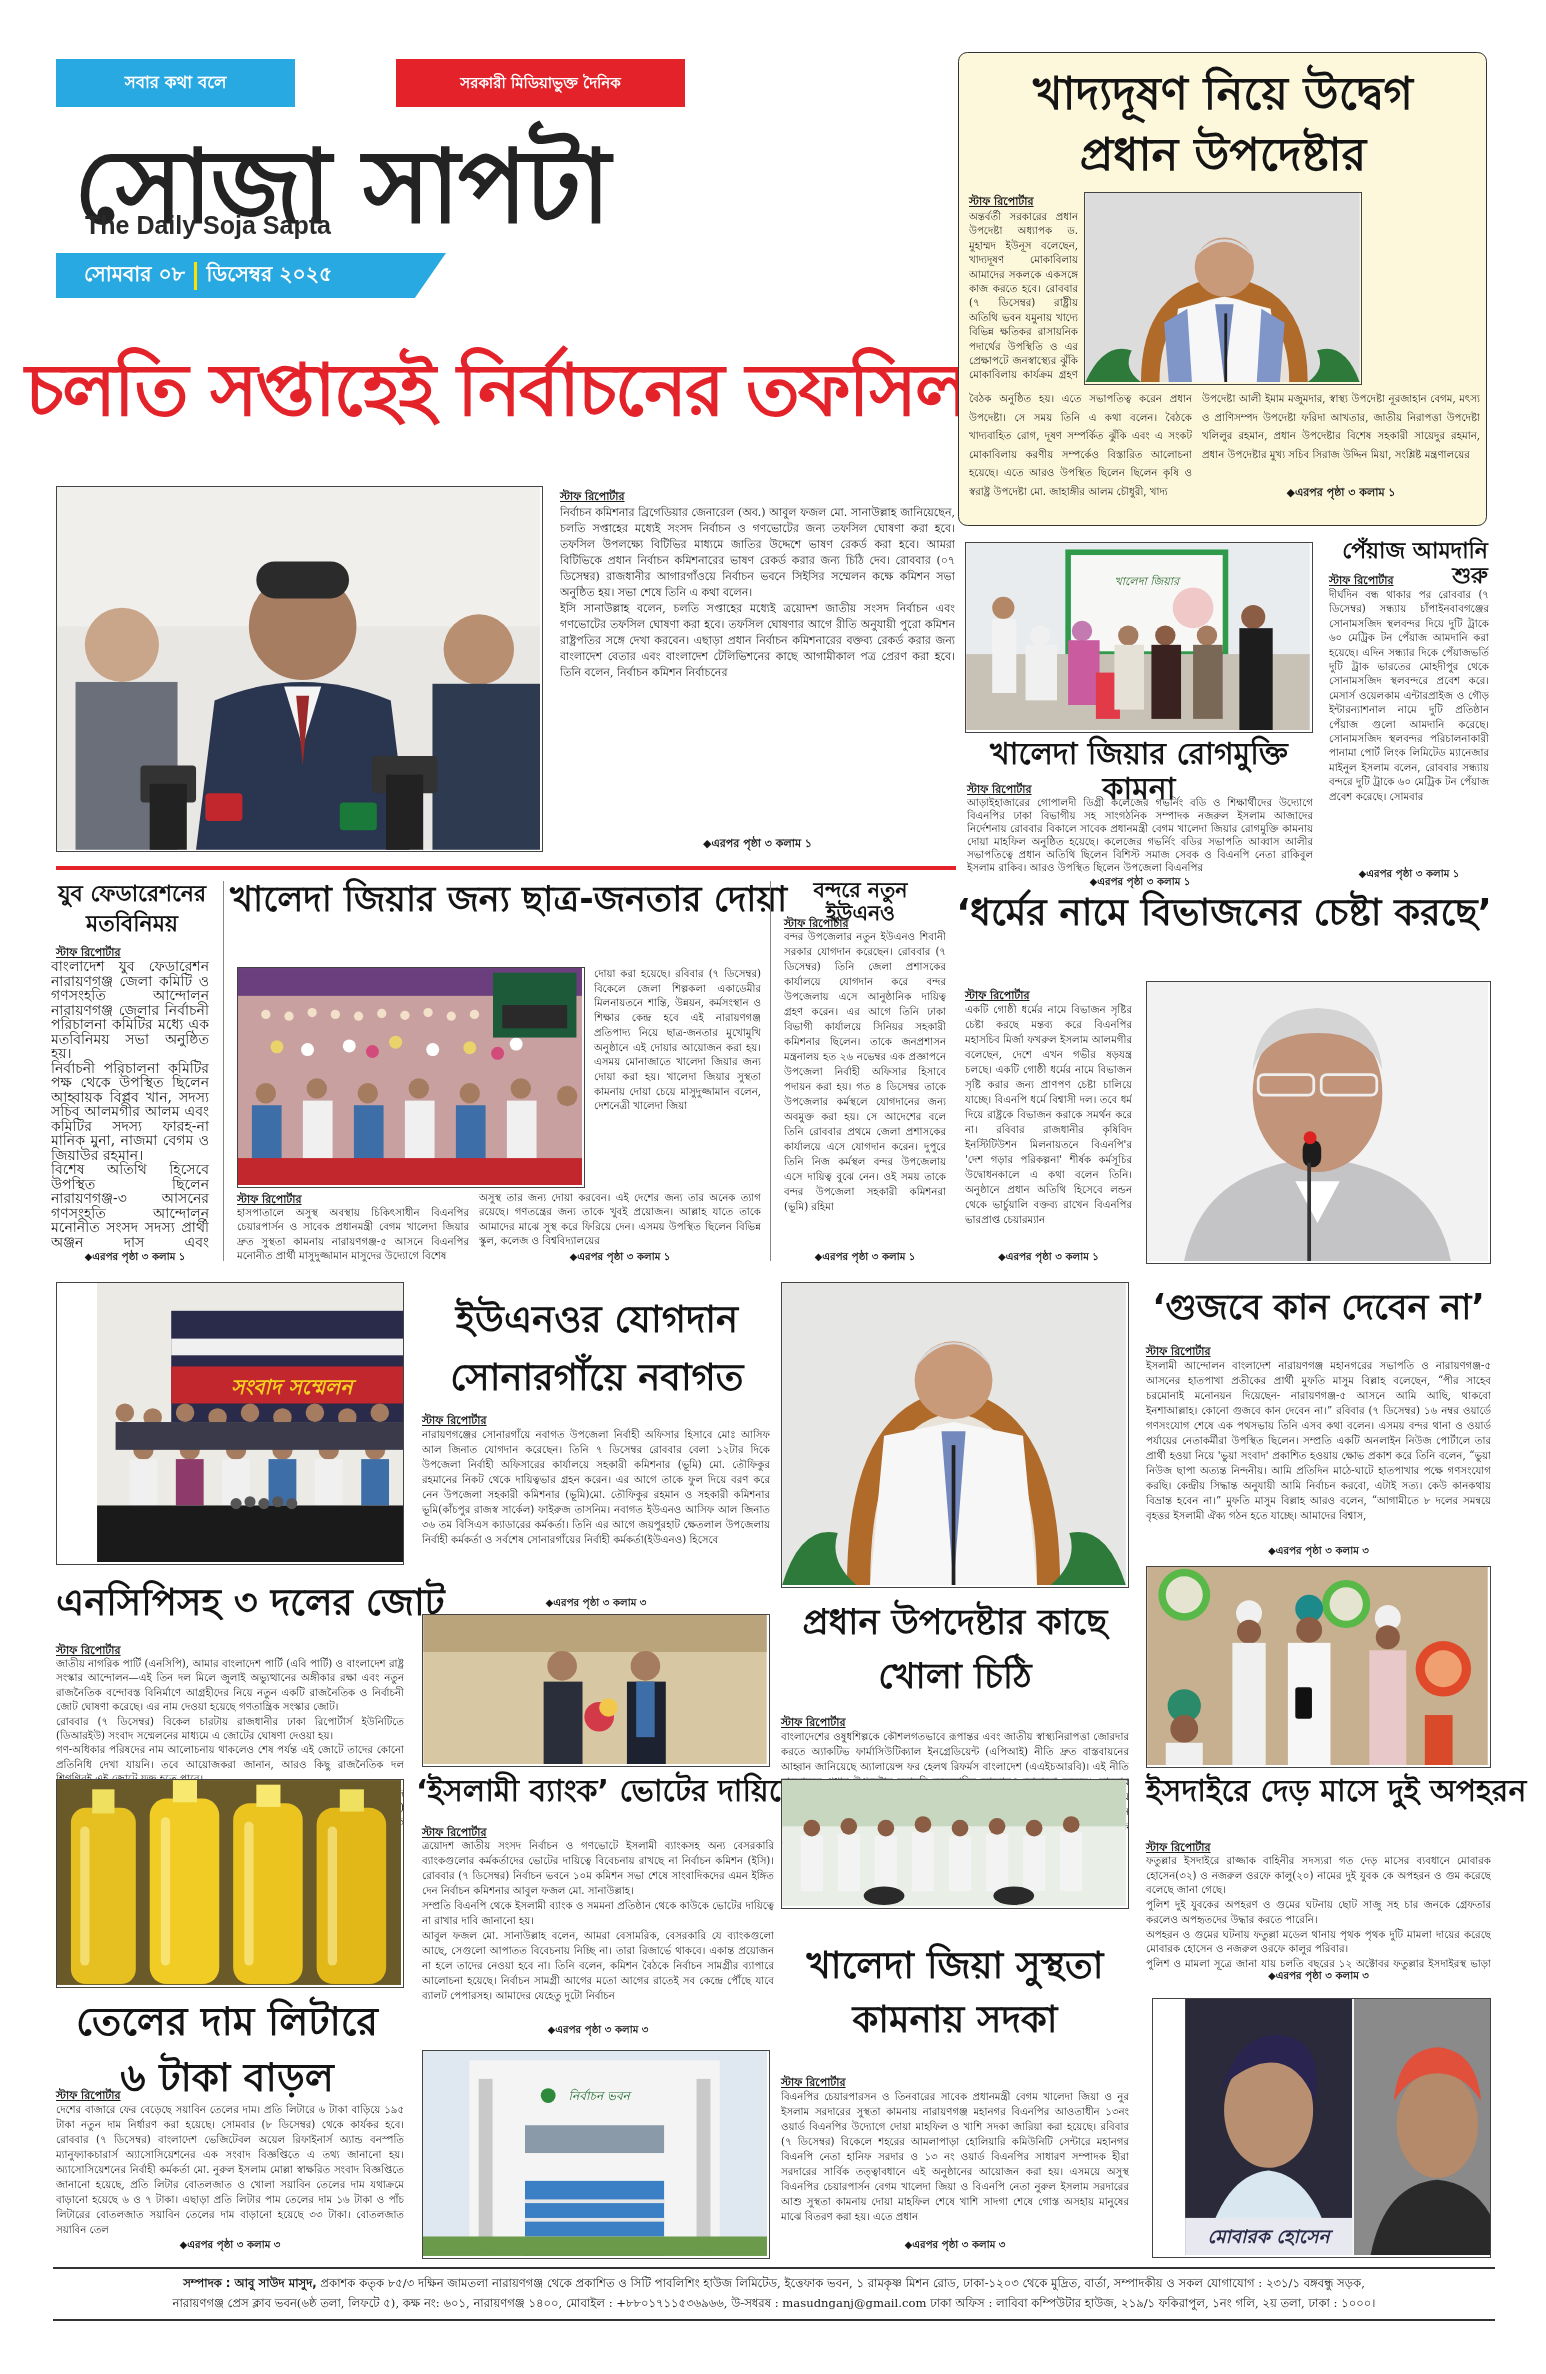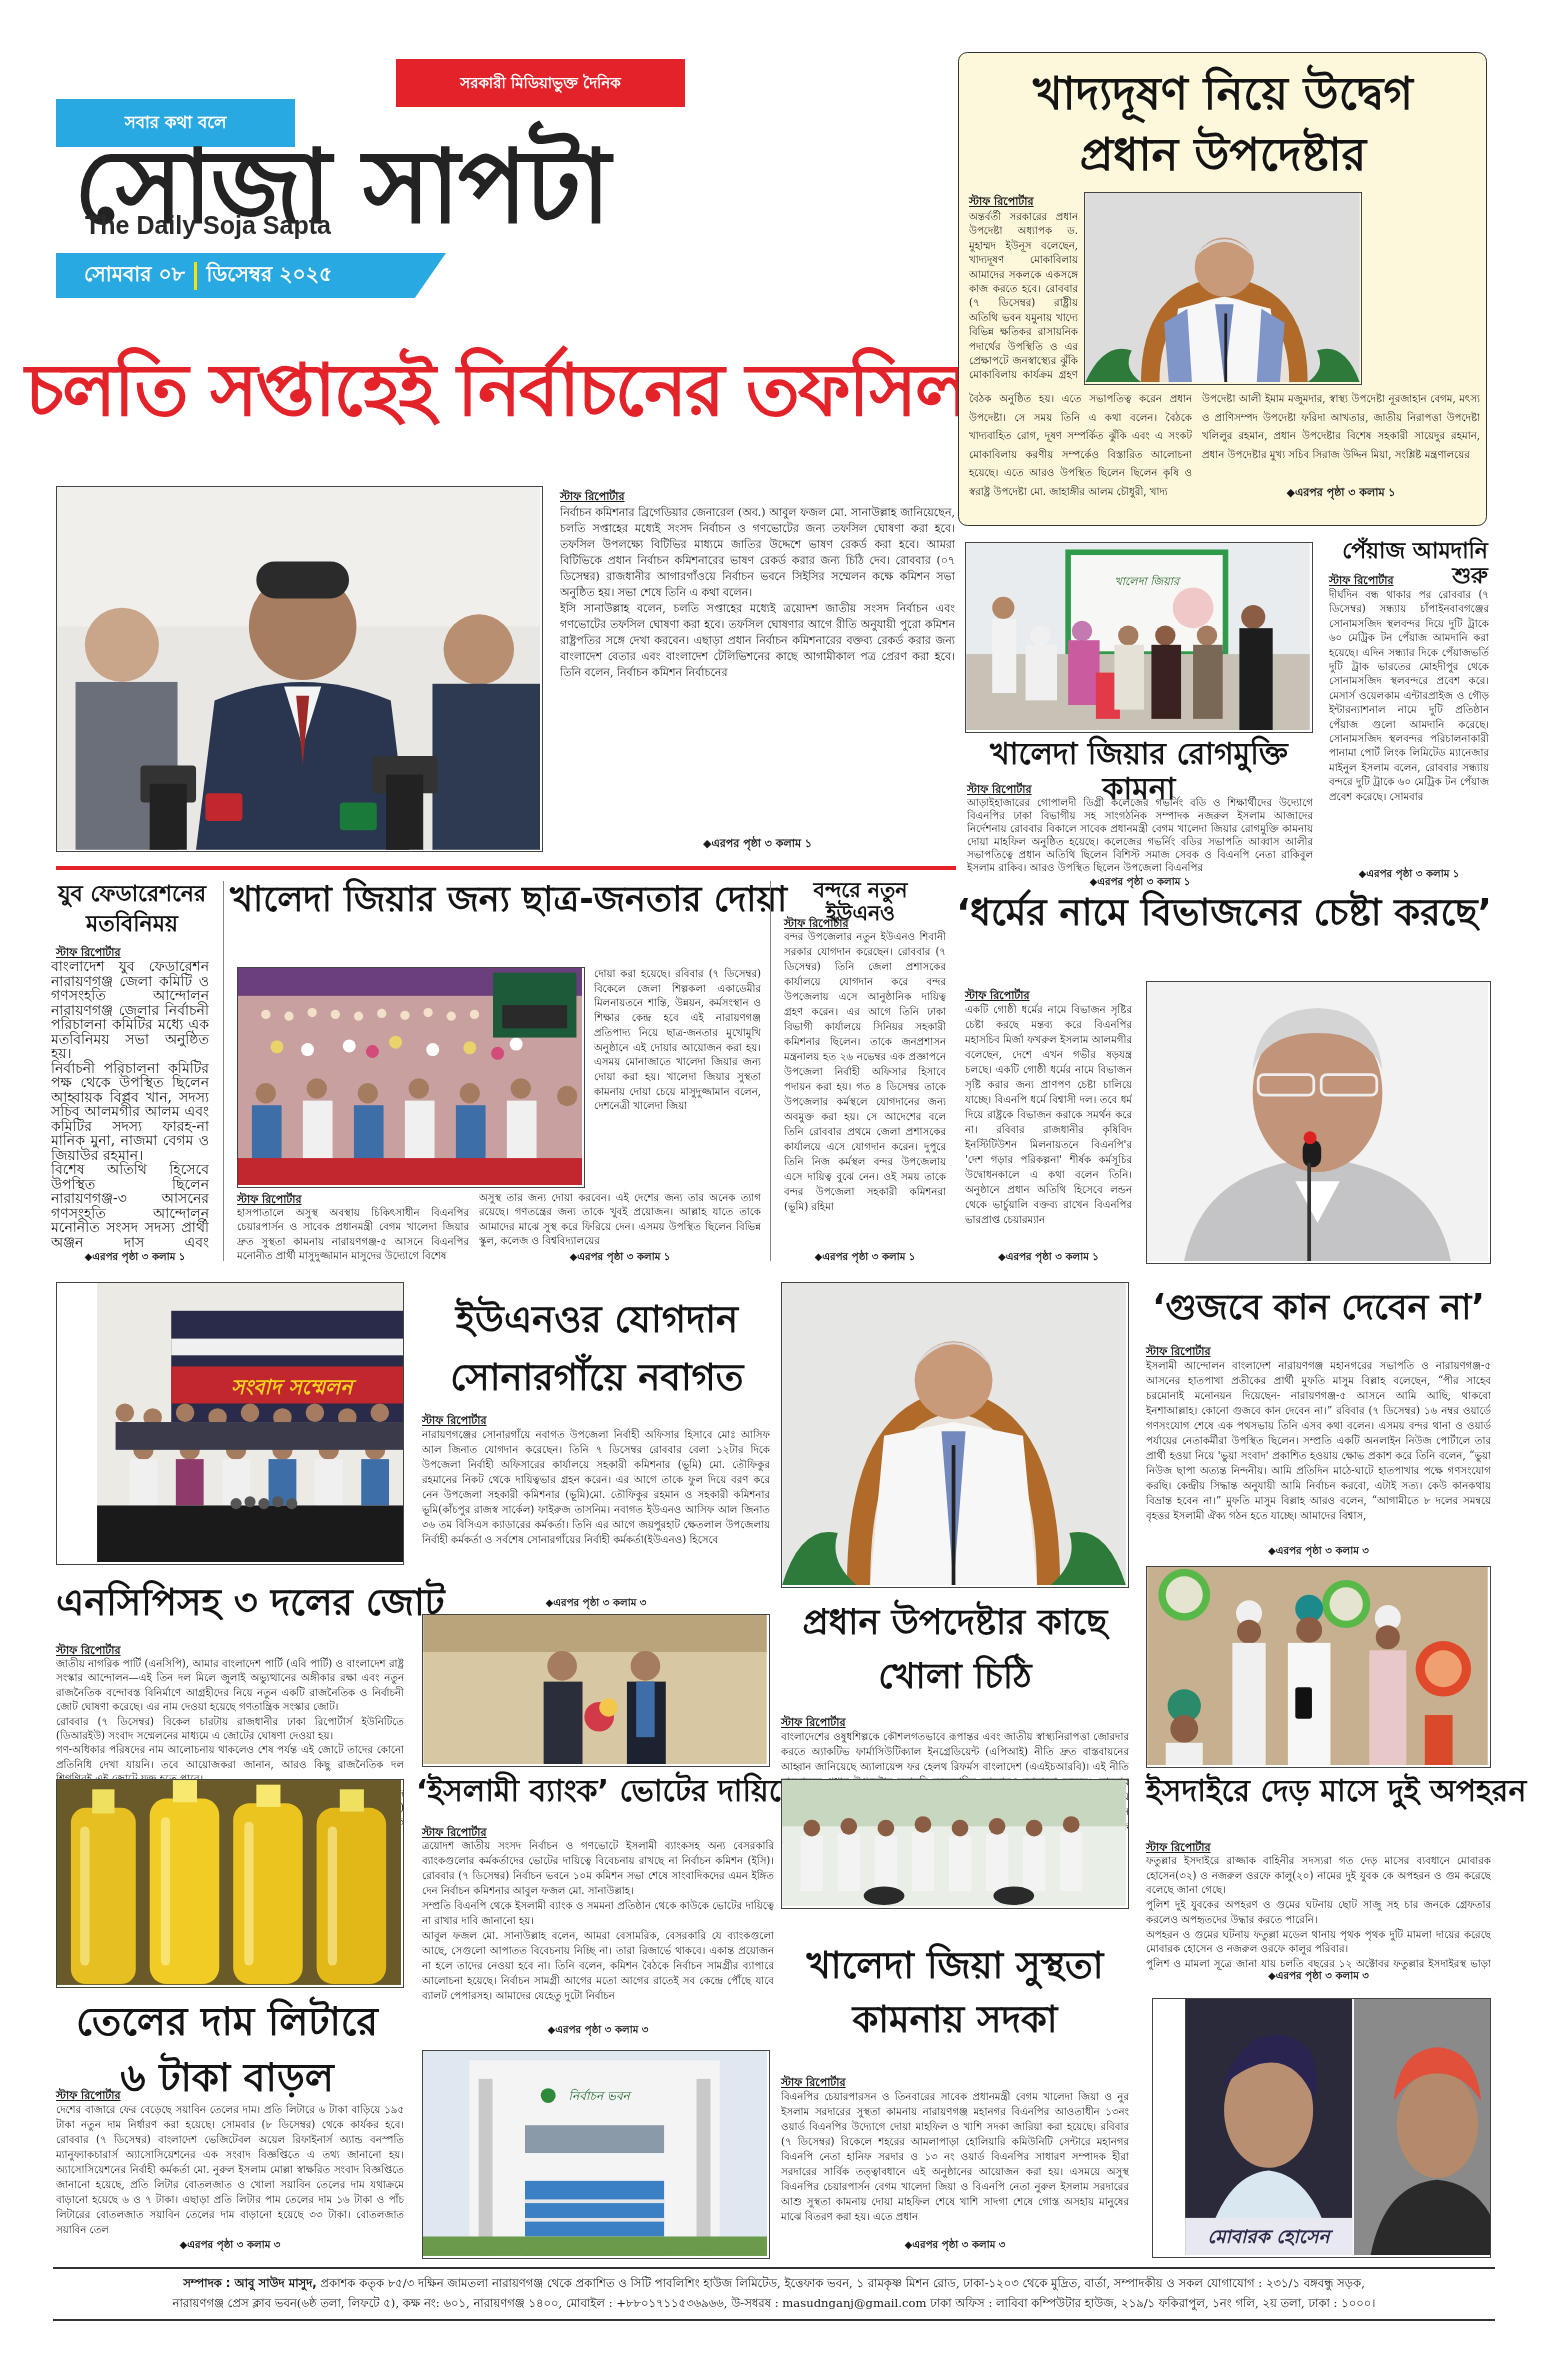--- a/index.html
+++ b/index.html
@@ -23,21 +23,21 @@
   .rule-red { height: 3.7px; background: #e3222a; }
   .rule-dark { height: 1.9px; background: #333; }
   .vrule { width: 0.9px; background: #888; }
   .footer-text { font-family: "DejaVu Serif", serif; font-size: 11.6px; line-height: 20.4px; text-align: center; color: #222; }
   .footer-text b { font-family: "DejaVu Sans", sans-serif; }
   svg { display: block; }
 </style>
 </head>
 <body>
 
-<div class="abs tagline-blue" style="left:56px;top:59px;width:239px;height:48px;margin-top:40px;">
+<div class="abs tagline-blue" style="left:56px;top:59px;width:239px;height:48px;">
   <span>সবার কথা বলে</span>
 </div>
 <div class="abs tagline-red" style="left:396px;top:59px;width:289px;height:48px;">
   <span>সরকারী মিডিয়াভুক্ত দৈনিক</span>
 </div>
 <div class="abs masthead-title" style="left:74px;top:96px;width:881px;height:130px;display:flex;align-items:center;">সোজা সাপটা</div>
 <div class="abs masthead-en" style="left:85px;top:211px;">The Daily Soja Sapta</div>
 
 <div class="abs date-left" style="left:56px;top:253px;width:390px;height:45px;">
   <span>সোমবার ০৮</span>

